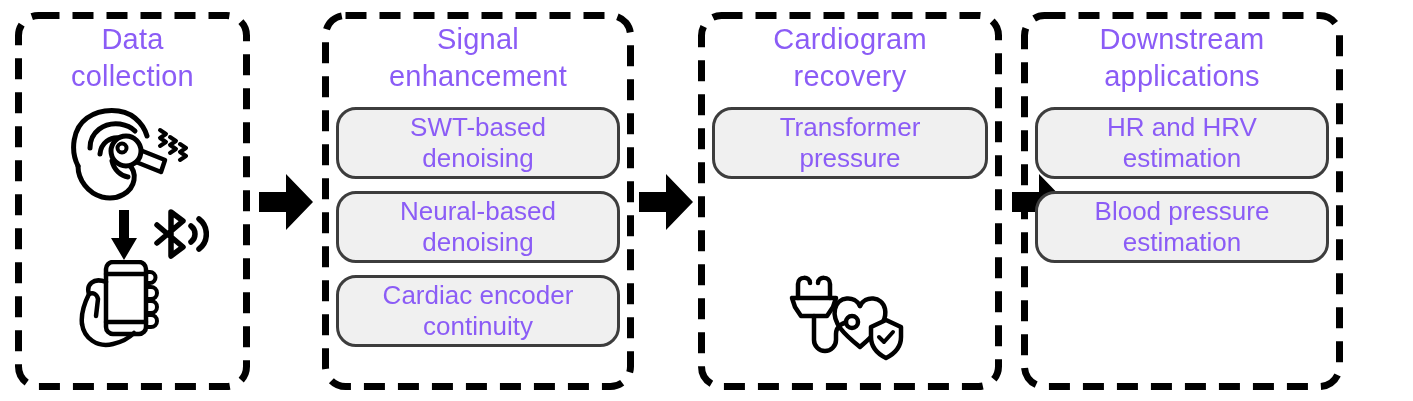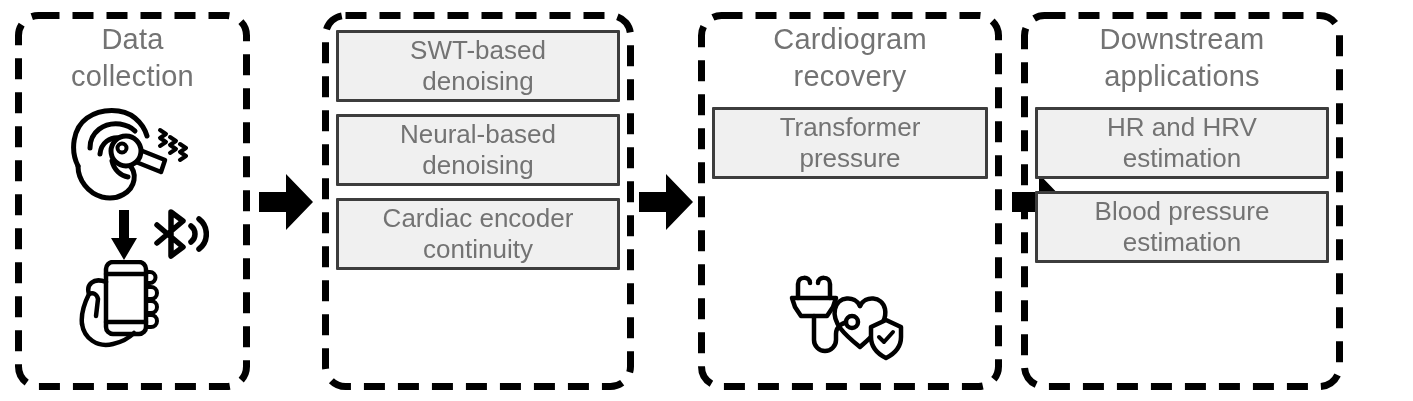--- a/index.html
+++ b/index.html
@@ -2,21 +2,21 @@
 <html><head>
 <meta charset="utf-8">
 <style>
   html, body { margin: 0; padding: 0; background: #ffffff; }
   .canvas {
     position: relative;
     width: 1413px;
     height: 401px;
     background: #ffffff;
     font-family: "Liberation Sans", "DejaVu Sans", sans-serif;
-    color: #737373;
+    color: #8b5cf6;
     overflow: hidden;
   }
   .panel {
     position: absolute;
     top: 12px;
     height: 378px;
     box-sizing: border-box;
   }
   .panel-border {
     position: absolute;
@@ -34,21 +34,21 @@
     text-align: center;
     font-size: 29px;
     line-height: 37px;
     white-space: pre-line;
     letter-spacing: 0.2px;
   }
   .sub-box {
     margin: 12px 14px 0 14px;
     background: #f0f0f0;
     border: 3px solid #3d3d3d;
-    border-radius: 1px;
+    border-radius: 20px;
     min-height: 66px;
     display: flex;
     align-items: center;
     justify-content: center;
     text-align: center;
     font-size: 26px;
     line-height: 31px;
     white-space: pre-line;
     padding: 2px 4px;
     box-sizing: border-box;
@@ -115,20 +115,22 @@
 
   <svg class="flow-arrow" style="left:259px;" width="54" height="60" viewBox="0 0 54 60">
     <polygon points="0,20 27,20 27,2 54,30 27,58 27,40 0,40" fill="#000"></polygon>
   </svg>
 
   <div class="panel" style="left:322px;width:312px;">
     <svg class="panel-border" width="312" height="378">
       <rect x="3.5" y="3.5" width="305" height="371" rx="20" fill="none" stroke="#000" stroke-width="7" stroke-dasharray="21 13"></rect>
     </svg>
     <div class="panel-content">
+      <div class="panel-title">Signal
+enhancement</div>
       <div class="sub-box">SWT-based
 denoising</div>
       <div class="sub-box">Neural-based
 denoising</div>
       <div class="sub-box">Cardiac encoder
 continuity</div>
     </div>
   </div>
 
   <svg class="flow-arrow" style="left:639px;" width="54" height="60" viewBox="0 0 54 60">

